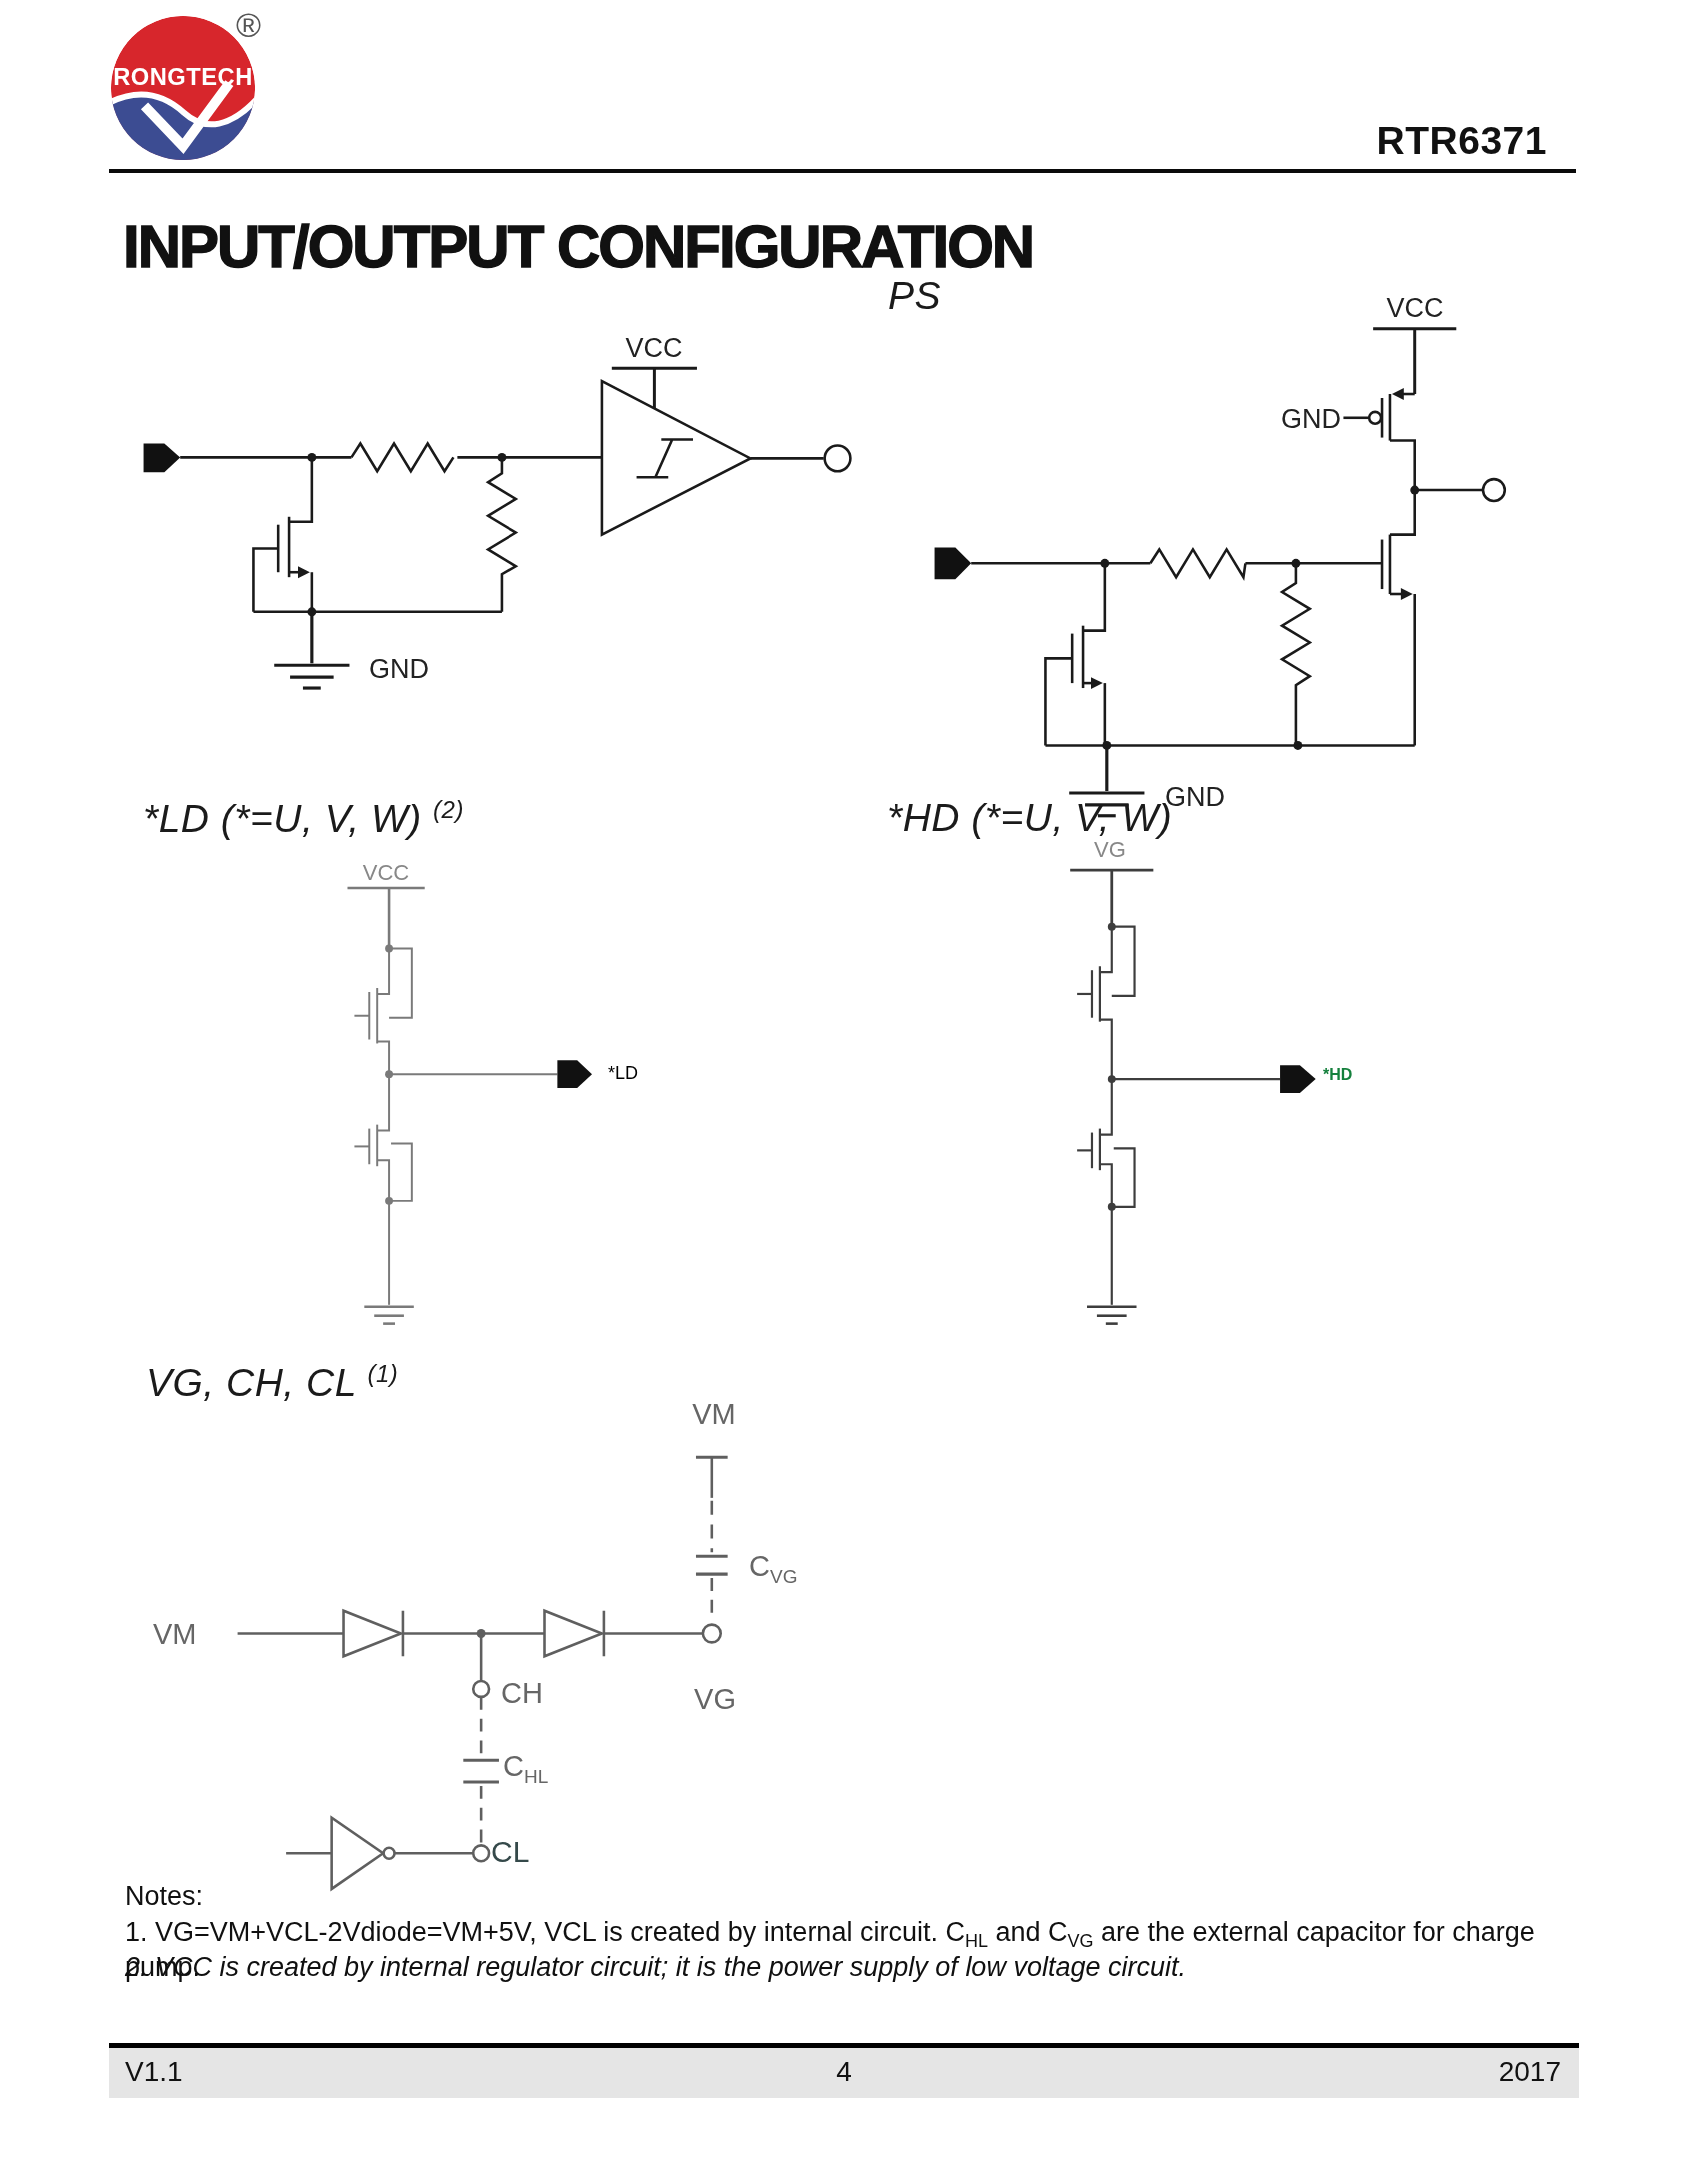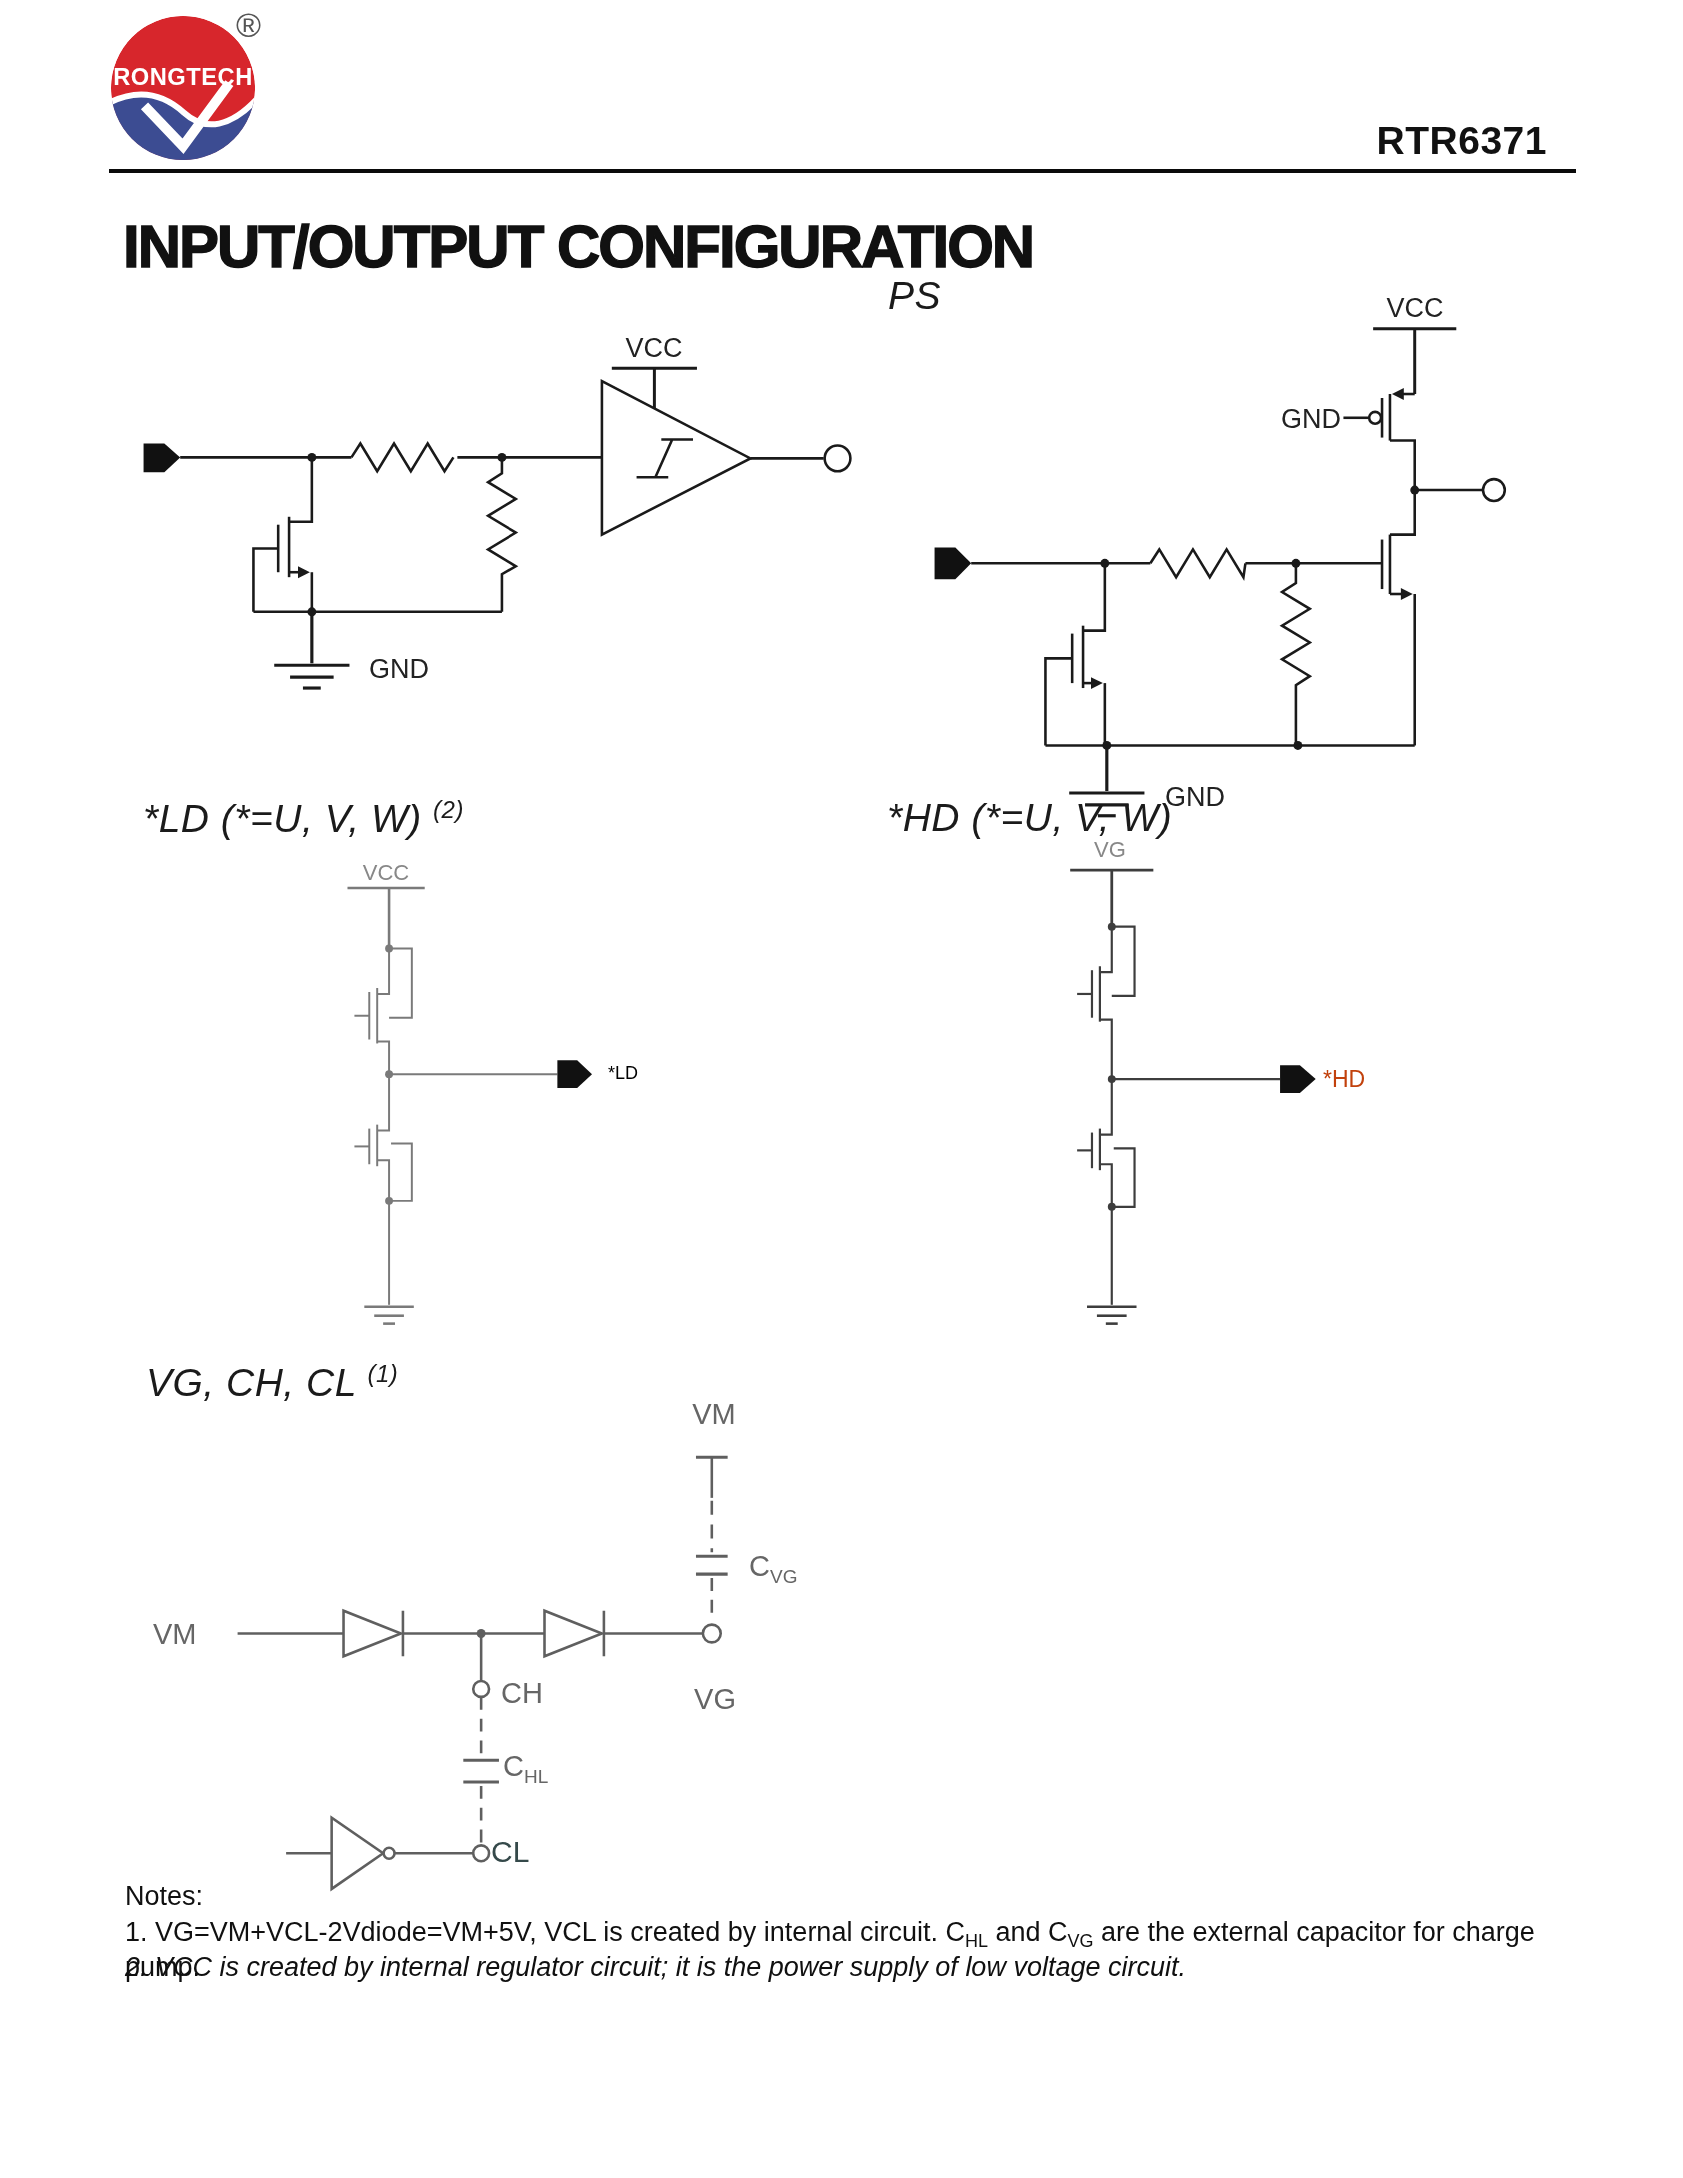--- a/index.html
+++ b/index.html
@@ -12,21 +12,21 @@
   .part-number{font-size:39px;font-weight:bold;letter-spacing:0.5px;text-align:right;}
   .hrule{background:#0a0a0a;height:4px;}
   .doc-title{font-size:60px;font-weight:bold;letter-spacing:-2px;-webkit-text-stroke:1.4px #111;}
   .sec-label{font-size:39px;font-style:italic;color:#1b1b1b;letter-spacing:0.5px;}
   .sec-label sup{font-size:24px;font-style:italic;}
   .net{font-size:27px;color:#222;}
   .net-gray{font-size:22px;color:#888;}
   .net-cp{font-size:29px;color:#666;}
   .net-cp sub{font-size:19px;}
   .padlab-gray{font-size:18px;color:#000000;}
-  .padlab-dark{font-size:23px;color:#c2410c;}
+  .padlab-dark{font-size:16px;color:#15803d;font-weight:bold;}
   .cl-lab{font-size:30px;color:#35494a;}
   .notes{font-size:27px;color:#101010;}
   .notes sub{font-size:18px;}
   .footer-bar{background:#e5e5e5;border-top:5px solid #000;height:50px;line-height:48px;font-size:28px;color:#111;}
   .footer-bar .fleft{position:absolute;left:16px;top:0;}
   .footer-bar .fcent{position:absolute;left:50%;transform:translateX(-50%);top:0;}
   .footer-bar .fright{position:absolute;right:18px;top:0;}
   svg text{font-family:"Liberation Sans", sans-serif;}
 </style>
 </head>
@@ -292,15 +292,20 @@
   <div class="abs net-cp" style="left:153px;top:1618px;">VM</div>
   <div class="abs net-cp ctr" style="left:715px;top:1683px;">VG</div>
   <div class="abs net-cp" style="left:501px;top:1677px;">CH</div>
   <div class="abs net-cp" style="left:503px;top:1750px;"><span>C</span><sub>HL</sub></div>
   <div class="abs cl-lab" style="left:484px;top:1835px;margin-left:7px;">CL</div>
 
   <div class="abs notes" style="left:125px;top:1881px;">Notes:</div>
   <div class="abs notes" style="left:125px;top:1917px;width:1416px;"><span>1. VG=VM+VCL-2Vdiode=VM+5V, VCL is created by internal circuit. C</span><sub>HL</sub><span> and C</span><sub>VG</sub><span> are the external capacitor for charge pump.</span></div>
   <div class="abs notes" style="left:125px;top:1952px;width:1416px;font-style:italic;">2. VCC is created by internal regulator circuit; it is the power supply of low voltage circuit.</div>
 
+  <div class="abs footer-bar" style="left:109px;top:2043px;width:1470px;">
+    <span class="fleft">V1.1</span>
+    <span class="fcent">4</span>
+    <span class="fright">2017</span>
+  </div>
 
 </div>
 
 
 </body></html>

